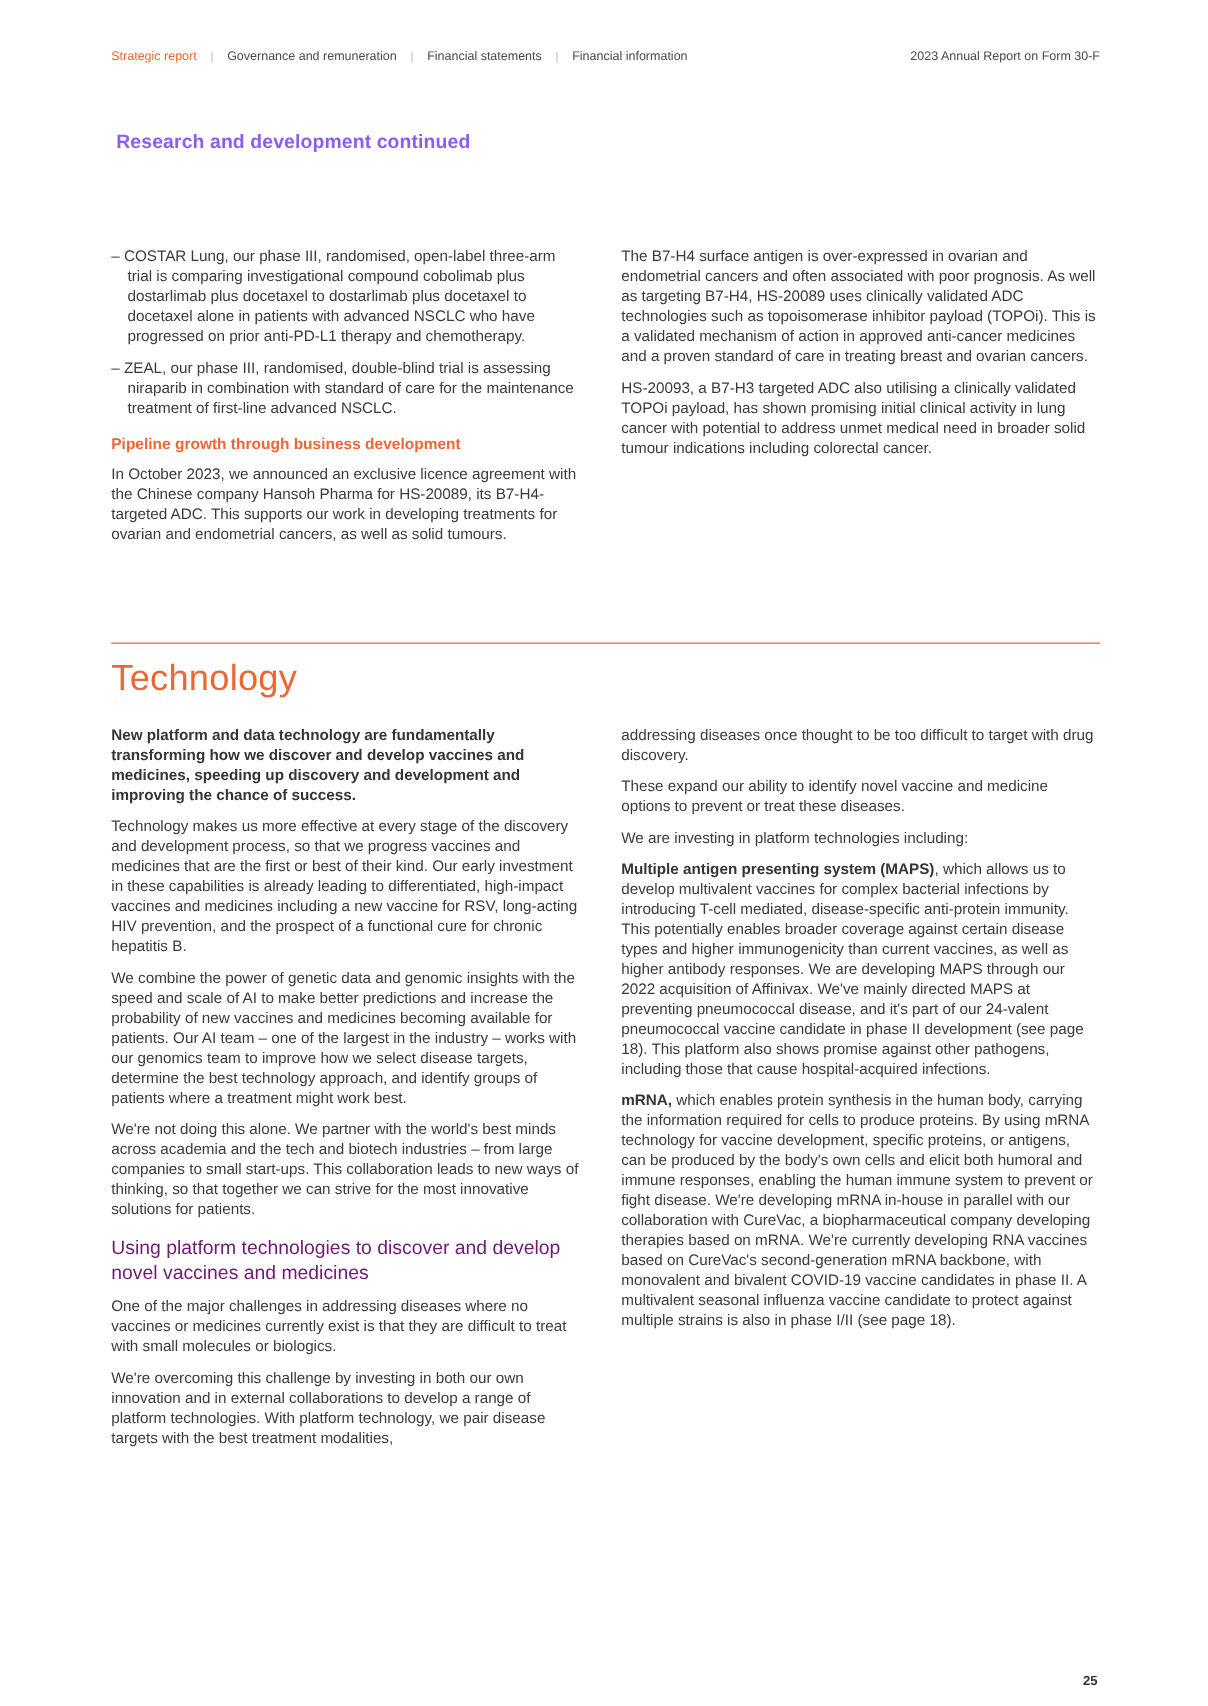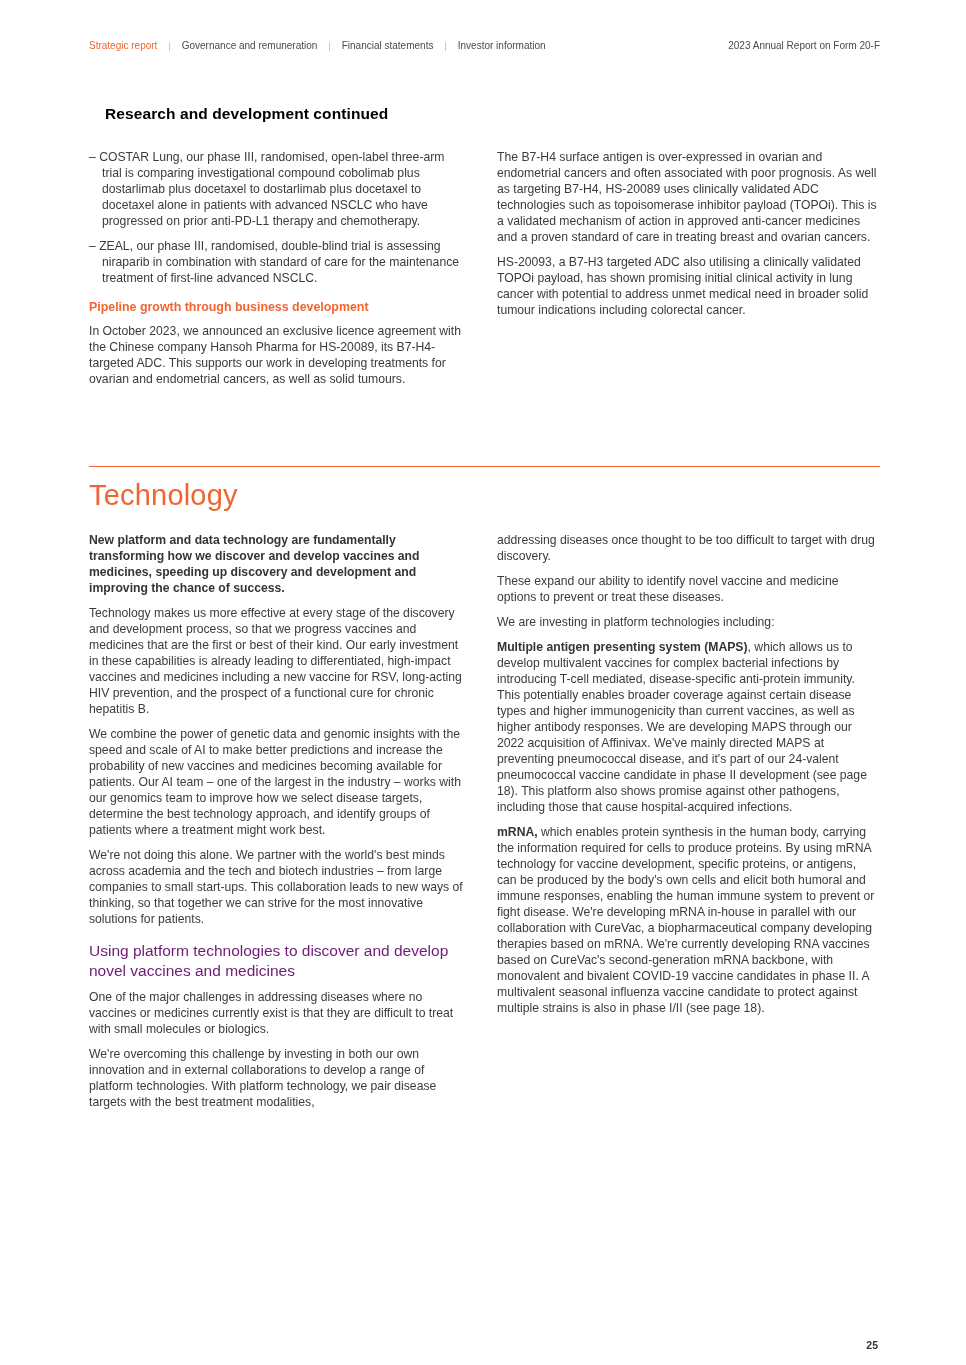--- a/index.html
+++ b/index.html
@@ -28,32 +28,32 @@
     color: #4a4a4a;
   }
   .nav { display: flex; align-items: baseline; gap: 11px; }
   .nav-item { white-space: nowrap; cursor: pointer; }
   .nav-item.accent { color: #ee6632; }
   .sep { color: #b8b8b8; font-size: 9px; }
   .report-title { font-size: 10px; color: #4a4a4a; }
 
   
   .page-title {
-    margin: 54px 0 0 16px;
+    margin: 54px 0 0 4px;
     font-size: 15.5px;
     font-weight: 700;
-    color: #000000;
+    color: #8b5cf6;
     letter-spacing: 0.1px;
   }
 
   
   .cols { display: flex; gap: 33px; }
   .col.left { width: 375px; }
   .col.right { width: 382px; }
-  .rd-cols { margin-top: 26px; }
+  .rd-cols { margin-top: 74px; }
   .tech-cols { margin-top: 20px; }
 
   p {
     font-size: 12.2px;
     line-height: 16px;
     margin: 0 0 9px 0;
   }
   .bullet {
     padding-left: 13px;
     text-indent: -13px;
@@ -106,23 +106,23 @@
 <div class="page">
 
   <div class="topbar">
     <div class="nav">
       <span class="nav-item accent">Strategic report</span>
       <span class="sep">|</span>
       <span class="nav-item">Governance and remuneration</span>
       <span class="sep">|</span>
       <span class="nav-item">Financial statements</span>
       <span class="sep">|</span>
-      <span class="nav-item">Investor information</span>
+      <span class="nav-item">Financial information</span>
     </div>
-    <div class="report-title">2023 Annual Report on Form 20-F</div>
+    <div class="report-title">2023 Annual Report on Form 30-F</div>
   </div>
 
   <h2 class="page-title">Research and development continued</h2>
 
   <div class="cols rd-cols">
     <div class="col left">
       <p class="bullet">– COSTAR Lung, our phase III, randomised, open-label three-arm trial is comparing investigational compound cobolimab plus dostarlimab plus docetaxel to dostarlimab plus docetaxel to docetaxel alone in patients with advanced NSCLC who have progressed on prior anti-PD-L1 therapy and chemotherapy.</p>
       <p class="bullet">– ZEAL, our phase III, randomised, double-blind trial is assessing niraparib in combination with standard of care for the maintenance treatment of first-line advanced NSCLC.</p>
       <h3 class="subhead-sm">Pipeline growth through business development</h3>
       <p>In October 2023, we announced an exclusive licence agreement with the Chinese company Hansoh Pharma for HS-20089, its B7-H4-targeted ADC. This supports our work in developing treatments for ovarian and endometrial cancers, as well as solid tumours.</p>

